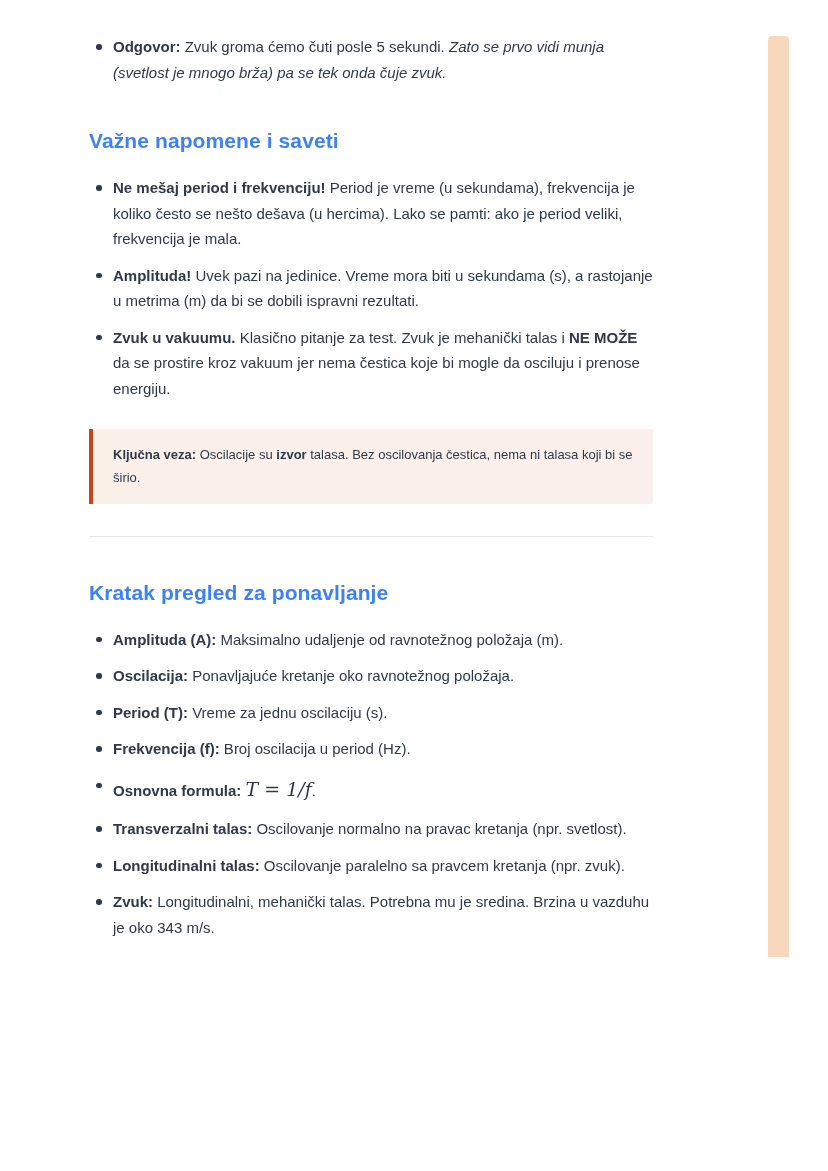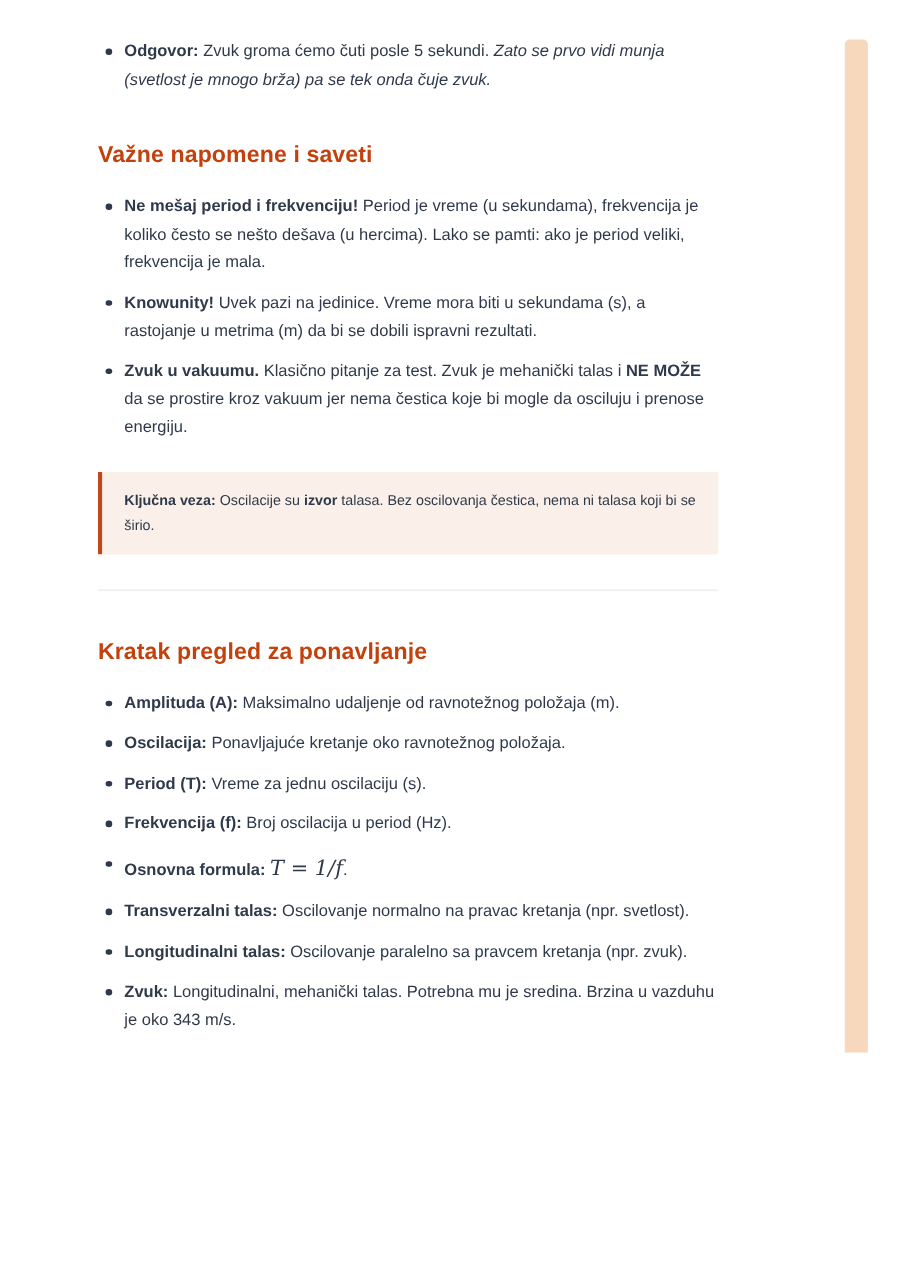--- a/index.html
+++ b/index.html
@@ -47,21 +47,21 @@
     content: "";
     position: absolute;
     left: -17px;
     top: 10px;
     width: 5.5px;
     height: 5.5px;
     border-radius: 50%;
     background: #2e3a4a;
   }
   .section-heading {
-    color: #c2410c;
+    color: #3b82f6;
     font-size: 21px;
     font-weight: 700;
     margin: 44px 0 22px 0;
     letter-spacing: 0.1px;
   }
   .callout {
     margin: 28px 0 0 0;
     background: #fbf0e9;
     border-left: 4px solid #c0491c;
     border-radius: 0 2px 2px 0;
@@ -100,21 +100,21 @@
   <div class="content">
 
     <ul class="bullet-list">
         <li><span class="b">Odgovor:</span><span> Zvuk groma ćemo čuti posle 5 sekundi. </span><span class="i">Zato se prvo vidi munja (svetlost je mnogo brža) pa se tek onda čuje zvuk.</span></li>
       </ul>
 
     <h2 class="section-heading">Važne napomene i saveti</h2>
 
     <ul class="bullet-list">
         <li><span class="b">Ne mešaj period i frekvenciju!</span><span> Period je vreme (u sekundama), frekvencija je koliko često se nešto dešava (u hercima). Lako se pamti: ako je period veliki, frekvencija je mala.</span></li>
-        <li><span class="b">Knowunity!</span><span> Uvek pazi na jedinice. Vreme mora biti u sekundama (s), a rastojanje u metrima (m) da bi se dobili ispravni rezultati.</span></li>
+        <li><span class="b">Amplituda!</span><span> Uvek pazi na jedinice. Vreme mora biti u sekundama (s), a rastojanje u metrima (m) da bi se dobili ispravni rezultati.</span></li>
         <li><span class="b">Zvuk u vakuumu.</span><span> Klasično pitanje za test. Zvuk je mehanički talas i </span><span class="b">NE MOŽE</span><span> da se prostire kroz vakuum jer nema čestica koje bi mogle da osciluju i prenose energiju.</span></li>
       </ul>
 
     <div class="callout">
       <p><span class="b">Ključna veza:</span><span> Oscilacije su </span><span class="b">izvor</span><span> talasa. Bez oscilovanja čestica, nema ni talasa koji bi se širio.</span></p>
     </div>
 
     <hr class="divider">
 
     <h2 class="section-heading">Kratak pregled za ponavljanje</h2>

